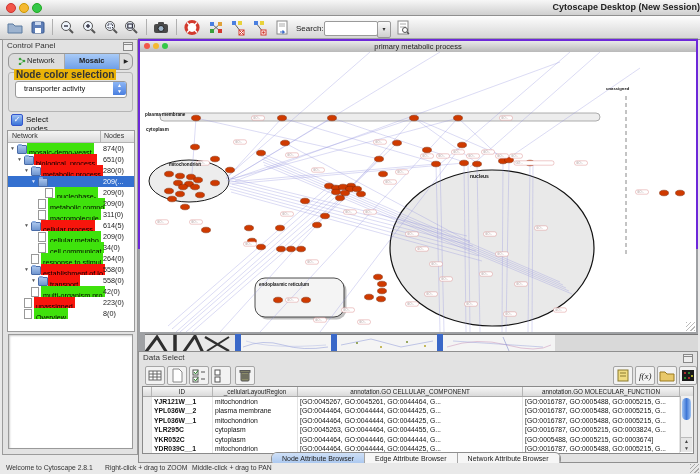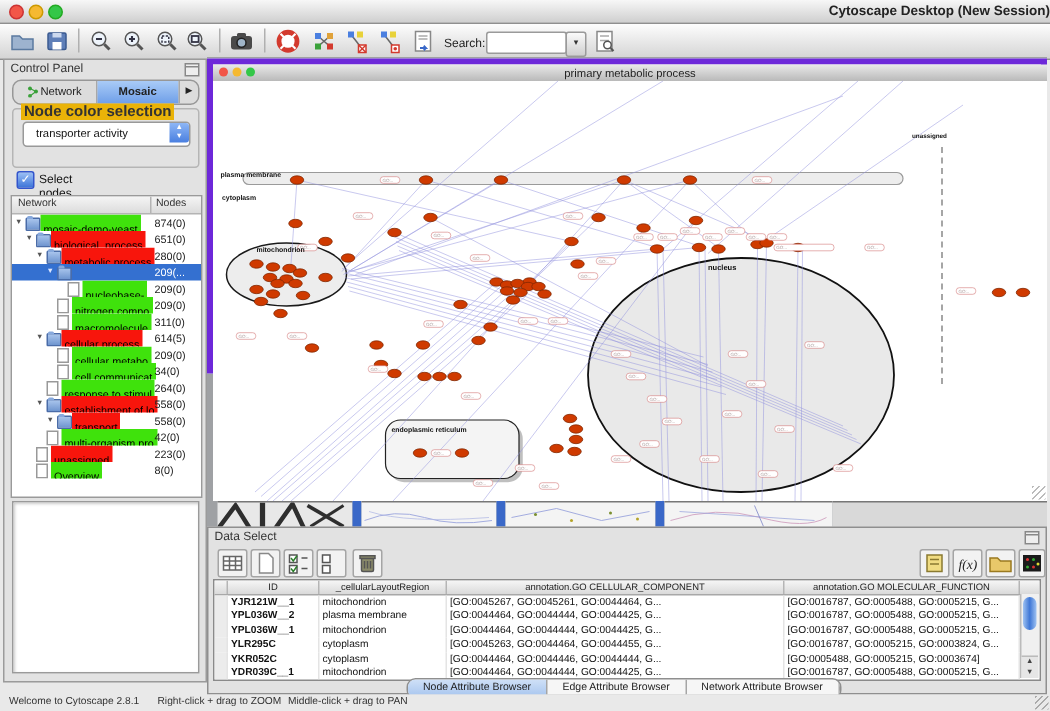--- a/index.html
+++ b/index.html
@@ -60,21 +60,21 @@
   .ticon.fold{background:linear-gradient(#a8c4ec,#6f95cf);border:0.5px solid #4a6ca8;border-radius:1px;}
   .ticon.fold:before{content:"";position:absolute;left:0;top:-2px;width:4px;height:2px;background:#87a9dd;border-radius:1px 1px 0 0;}
   .ticon.file{background:#fff;border:0.5px solid #999;width:6px;height:8px;top:1px;}
   .tlbl{position:absolute;top:0;padding:4px 2px;color:#000;}
   .tlbl.green{background:#3fe20c;}
   .tlbl.red{background:#f8150c;}
   .tcount{position:absolute;left:95px;top:0;color:#222;}
   .birdeye{left:5px;top:294px;width:123px;height:113px;background:#fff;border:1px solid #9a9a9a;box-shadow:inset 1px 1px 2px #ccc;}
   
   .desktop{left:138px;top:38px;width:560px;height:425px;background:#9fa1a4;overflow:hidden;}
-  .netwin{left:0;top:1px;width:560px;height:210px;border:4px solid #6d28d9;background:#ffffff;box-sizing:border-box;}
+  .netwin{left:0;top:1px;width:560px;height:210px;border:2px solid #6d28d9;background:#404040;box-sizing:border-box;}
   .netwin .wtitle{left:0;top:0;width:556px;height:11px;background:linear-gradient(#e9e9e9,#b9b9b9);
     border-bottom:1px solid #8a8a8a;}
   .netwin .wtitle .title{width:100%;text-align:center;font-size:7.5px;color:#222;line-height:11px;}
   .wl{width:6px;height:6px;border-radius:50%;top:2px;}
   .wl.red{left:4px;background:#f25648;}
   .wl.yel{left:13px;background:#f5b931;}
   .wl.grn{left:22px;background:#34c748;}
   .canvas{left:0;top:11px;width:556px;height:280px;background:#fff;}
   .grip{right:1px;bottom:1px;width:9px;height:9px;
     background:repeating-linear-gradient(135deg,#bbb 0 1px,transparent 1px 3px);}
@@ -294,21 +294,21 @@
             <span class="tlbl " style="left: 42px; max-width: 53px; overflow: hidden; margin-top: 41px;">primary metabolic</span>
             <span class="tcount">209(...</span>
           </div>
           <div class="trow">
             <span class="ticon file" style="left: 37px;"></span>
             <span class="tlbl green" style="left: 47px; max-width: 46px; overflow: hidden;">nucleobase-</span>
             <span class="tcount">209(0)</span>
           </div>
           <div class="trow">
             <span class="ticon file" style="left: 30px;"></span>
-            <span class="tlbl green" style="left: 40px; max-width: 53px; overflow: hidden;">nitrogen compo</span>
+            <span class="tlbl green" style="left: 40px; max-width: 53px; overflow: hidden;">metabolic compo</span>
             <span class="tcount">209(0)</span>
           </div>
           <div class="trow">
             <span class="ticon file" style="left: 30px;"></span>
             <span class="tlbl green" style="left: 40px; max-width: 53px; overflow: hidden;">macromolecule</span>
             <span class="tcount">311(0)</span>
           </div>
           <div class="trow">
             <span class="arr" style="left: 16px;">▼</span>
             <span class="ticon fold" style="left: 23px;"></span>

